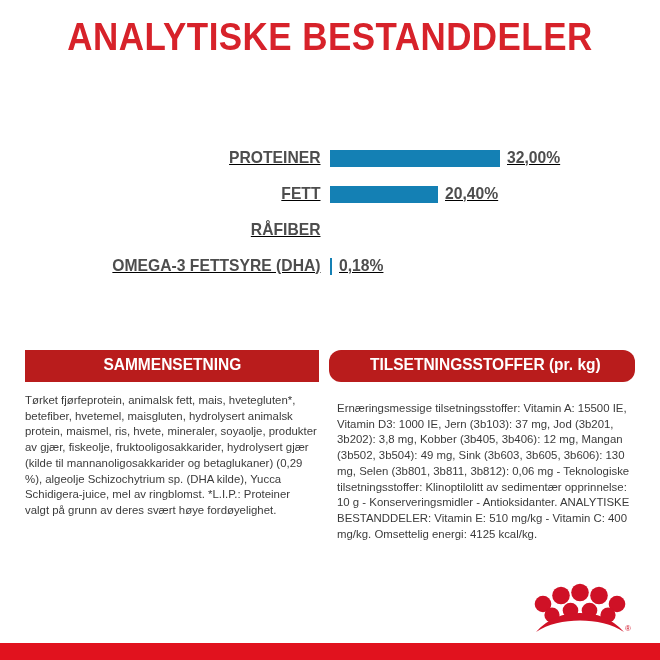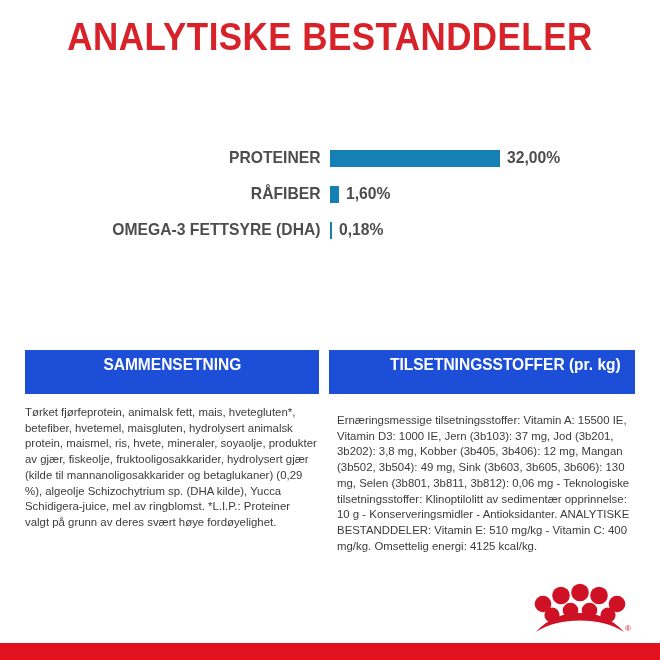--- a/index.html
+++ b/index.html
@@ -31,20 +31,21 @@
     transform-origin: center top;
     line-height: 1.05;
   }
 
   
   .chart {
     position: absolute;
     top: 140px;
     left: 0;
     width: 660px;
+    text-decoration: underline;
   }
   .bar-row {
     display: flex;
     align-items: center;
     height: 34px;
     margin-bottom: 2px;
   }
   .bar-label {
     width: 330px;
     text-align: right;
@@ -85,44 +86,45 @@
     left: 0;
     width: 660px;
   }
   .section-head-row {
     display: flex;
     gap: 10px;
     padding: 0 25px 0 25px;
     box-sizing: border-box;
   }
   .section-head {
-    background: #1d4ed8;
+    background: #b91c1c;
     color: #ffffff;
     font-weight: bold;
     font-size: 16.5px;
-    height: 44px;
+    height: 32px;
     line-height: 28px;
     overflow: hidden;
     white-space: nowrap;
   }
   .section-head span {
     display: inline-block;
     transform: scaleX(0.94);
     transform-origin: left center;
   }
   .sh-left {
     width: 295px;
     text-align: center;
   }
   .sh-left span { transform-origin: center center; }
   .sh-right {
     width: 307px;
-    text-align: right;
+    text-align: center;
     padding-left: 22px;
     box-sizing: border-box;
+    border-radius: 12px;
   }
 
   
   .body-row {
     display: flex;
     gap: 14px;
     padding: 11px 25px 0 25px;
     box-sizing: border-box;
   }
   .body-col {
@@ -162,28 +164,31 @@
 <div class="chart">
 
   <div class="bar-row">
     <div class="bar-label">PROTEINER</div>
     <div class="bar-track">
       <div class="bar-fill" style="width:170px"></div>
       <div class="bar-value">32,00%</div>
     </div>
   </div>
 
+  <div class="bar-row">
+    <div class="bar-label">FETT</div>
+    <div class="bar-track">
+      <div class="bar-fill" style="width:108px"></div>
+      <div class="bar-value">20,40%</div>
+    </div>
+  </div>
 
 
   <div class="bar-row">
     <div class="bar-label">RÅFIBER</div>
-    <div class="bar-track">
-      <div class="bar-fill" style="width:9px"></div>
-      <div class="bar-value">1,60%</div>
-    </div>
   </div>
 
   <div class="bar-row">
     <div class="bar-label">OMEGA-3 FETTSYRE (DHA)</div>
     <div class="bar-track">
       <div class="bar-fill" style="width:2px"></div>
       <div class="bar-value">0,18%</div>
     </div>
   </div>
 

